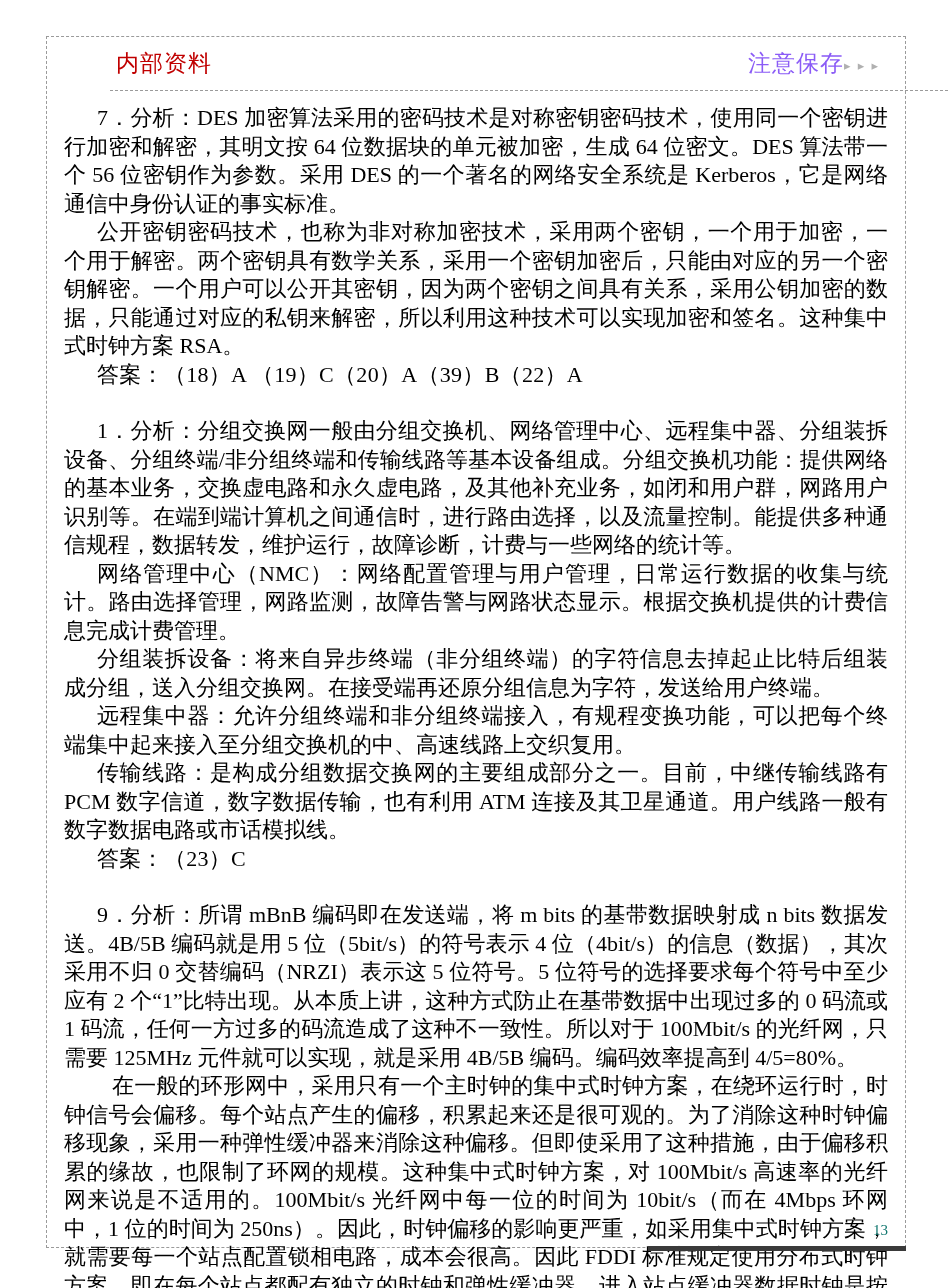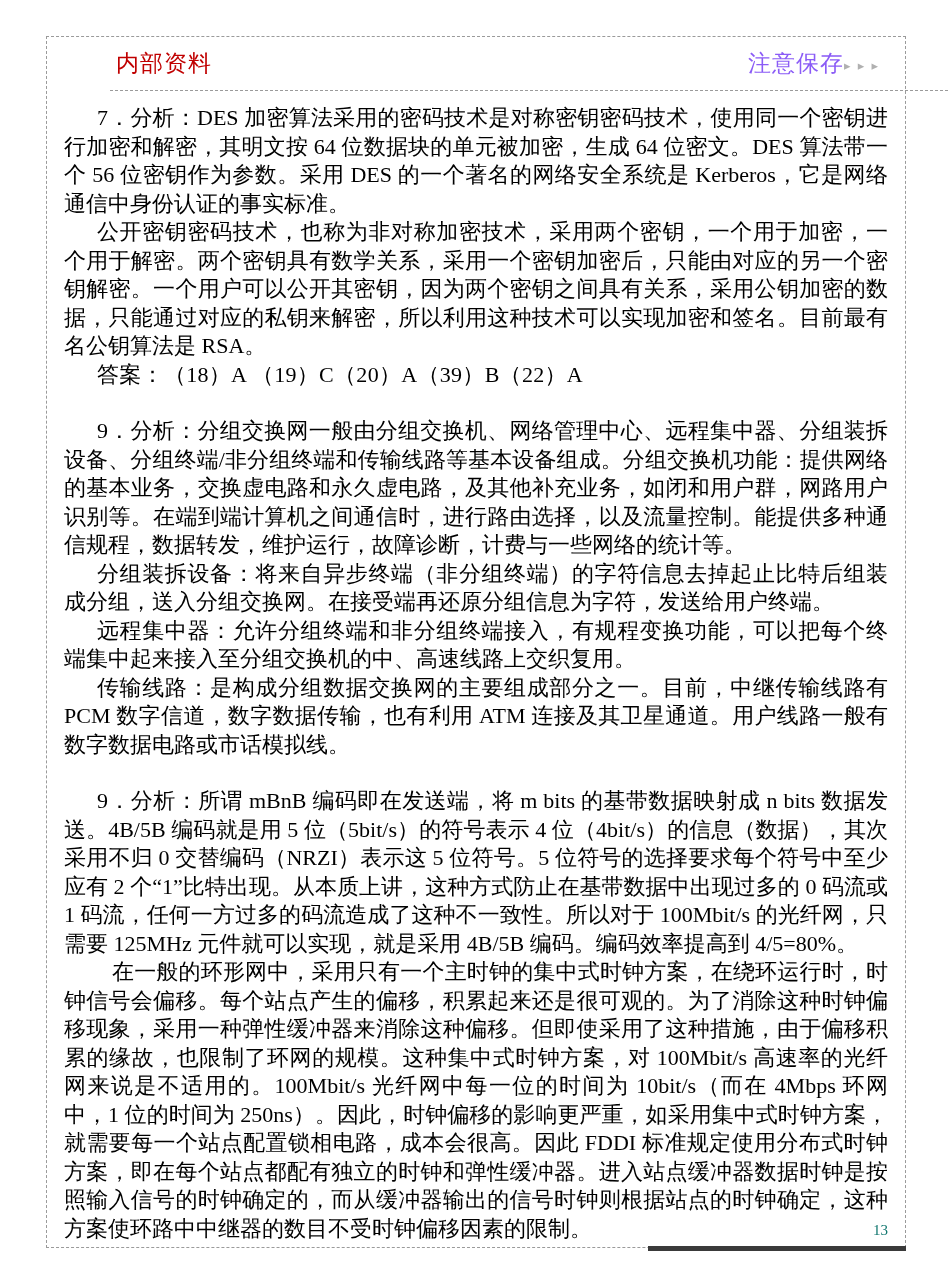--- a/index.html
+++ b/index.html
@@ -127,29 +127,31 @@
   <div class="header">
     <div class="header-left">内部资料</div>
     <div class="header-right">注意保存</div>
     <div class="header-arrows">▸ ▸ ▸</div>
     <div class="header-rule"></div>
   </div>
 
   <div class="content">
 
     <p class="ind2">7．分析：DES 加密算法采用的密码技术是对称密钥密码技术，使用同一个密钥进行加密和解密，其明文按 64 位数据块的单元被加密，生成 64 位密文。DES 算法带一个 56 位密钥作为参数。采用 DES 的一个著名的网络安全系统是 Kerberos，它是网络通信中身份认证的事实标准。</p>
-    <p class="ind2">公开密钥密码技术，也称为非对称加密技术，采用两个密钥，一个用于加密，一个用于解密。两个密钥具有数学关系，采用一个密钥加密后，只能由对应的另一个密钥解密。一个用户可以公开其密钥，因为两个密钥之间具有关系，采用公钥加密的数据，只能通过对应的私钥来解密，所以利用这种技术可以实现加密和签名。目前最有名公钥算法是 RSA。</p>
+    <p class="ind2">公开密钥密码技术，也称为非对称加密技术，采用两个密钥，一个用于加密，一个用于解密。两个密钥具有数学关系，采用一个密钥加密后，只能由对应的另一个密钥解密。一个用户可以公开其密钥，因为两个密钥之间具有关系，采用公钥加密的数据，只能通过对应的私钥来解密，所以利用这种技术可以实现加密和签名。这种集中式时钟方案 RSA。</p>
     <p class="ind2 ans">答案：（18）A    （19）C（20）A（39）B（22）A</p>
 
     <div class="gap"></div>
 
-    <p class="ind2">9．分析：分组交换网一般由分组交换机、网络管理中心、远程集中器、分组装拆设备、分组终端/非分组终端和传输线路等基本设备组成。分组交换机功能：提供网络的基本业务，交换虚电路和永久虚电路，及其他补充业务，如闭和用户群，网路用户识别等。在端到端计算机之间通信时，进行路由选择，以及流量控制。能提供多种通信规程，数据转发，维护运行，故障诊断，计费与一些网络的统计等。</p>
+    <p class="ind2">1．分析：分组交换网一般由分组交换机、网络管理中心、远程集中器、分组装拆设备、分组终端/非分组终端和传输线路等基本设备组成。分组交换机功能：提供网络的基本业务，交换虚电路和永久虚电路，及其他补充业务，如闭和用户群，网路用户识别等。在端到端计算机之间通信时，进行路由选择，以及流量控制。能提供多种通信规程，数据转发，维护运行，故障诊断，计费与一些网络的统计等。</p>
+    <p class="ind2">网络管理中心（NMC）：网络配置管理与用户管理，日常运行数据的收集与统计。路由选择管理，网路监测，故障告警与网路状态显示。根据交换机提供的计费信息完成计费管理。</p>
     <p class="ind2">分组装拆设备：将来自异步终端（非分组终端）的字符信息去掉起止比特后组装成分组，送入分组交换网。在接受端再还原分组信息为字符，发送给用户终端。</p>
     <p class="ind2">远程集中器：允许分组终端和非分组终端接入，有规程变换功能，可以把每个终端集中起来接入至分组交换机的中、高速线路上交织复用。</p>
     <p class="ind2">传输线路：是构成分组数据交换网的主要组成部分之一。目前，中继传输线路有 PCM 数字信道，数字数据传输，也有利用 ATM 连接及其卫星通道。用户线路一般有数字数据电路或市话模拟线。</p>
+    <p class="ind2 ans">答案：（23）C</p>
 
     <div class="gap"></div>
 
     <p class="ind2">9．分析：所谓 mBnB 编码即在发送端，将 m bits 的基带数据映射成 n bits 数据发送。4B/5B 编码就是用 5 位（5bit/s）的符号表示 4 位（4bit/s）的信息（数据），其次采用不归 0 交替编码（NRZI）表示这 5 位符号。5 位符号的选择要求每个符号中至少应有 2 个“1”比特出现。从本质上讲，这种方式防止在基带数据中出现过多的 0 码流或 1 码流，任何一方过多的码流造成了这种不一致性。所以对于 100Mbit/s 的光纤网，只需要 125MHz 元件就可以实现，就是采用 4B/5B 编码。编码效率提高到 4/5=80%。</p>
     <p class="ind3">在一般的环形网中，采用只有一个主时钟的集中式时钟方案，在绕环运行时，时钟信号会偏移。每个站点产生的偏移，积累起来还是很可观的。为了消除这种时钟偏移现象，采用一种弹性缓冲器来消除这种偏移。但即使采用了这种措施，由于偏移积累的缘故，也限制了环网的规模。这种集中式时钟方案，对 100Mbit/s 高速率的光纤网来说是不适用的。100Mbit/s 光纤网中每一位的时间为 10bit/s（而在 4Mbps 环网中，1 位的时间为 250ns）。因此，时钟偏移的影响更严重，如采用集中式时钟方案，就需要每一个站点配置锁相电路，成本会很高。因此 FDDI 标准规定使用分布式时钟方案，即在每个站点都配有独立的时钟和弹性缓冲器。进入站点缓冲器数据时钟是按照输入信号的时钟确定的，而从缓冲器输出的信号时钟则根据站点的时钟确定，这种方案使环路中中继器的数目不受时钟偏移因素的限制。</p>
 
   </div>
 
   <div class="pagenum">13</div>
   <div class="footer-bar"></div>

